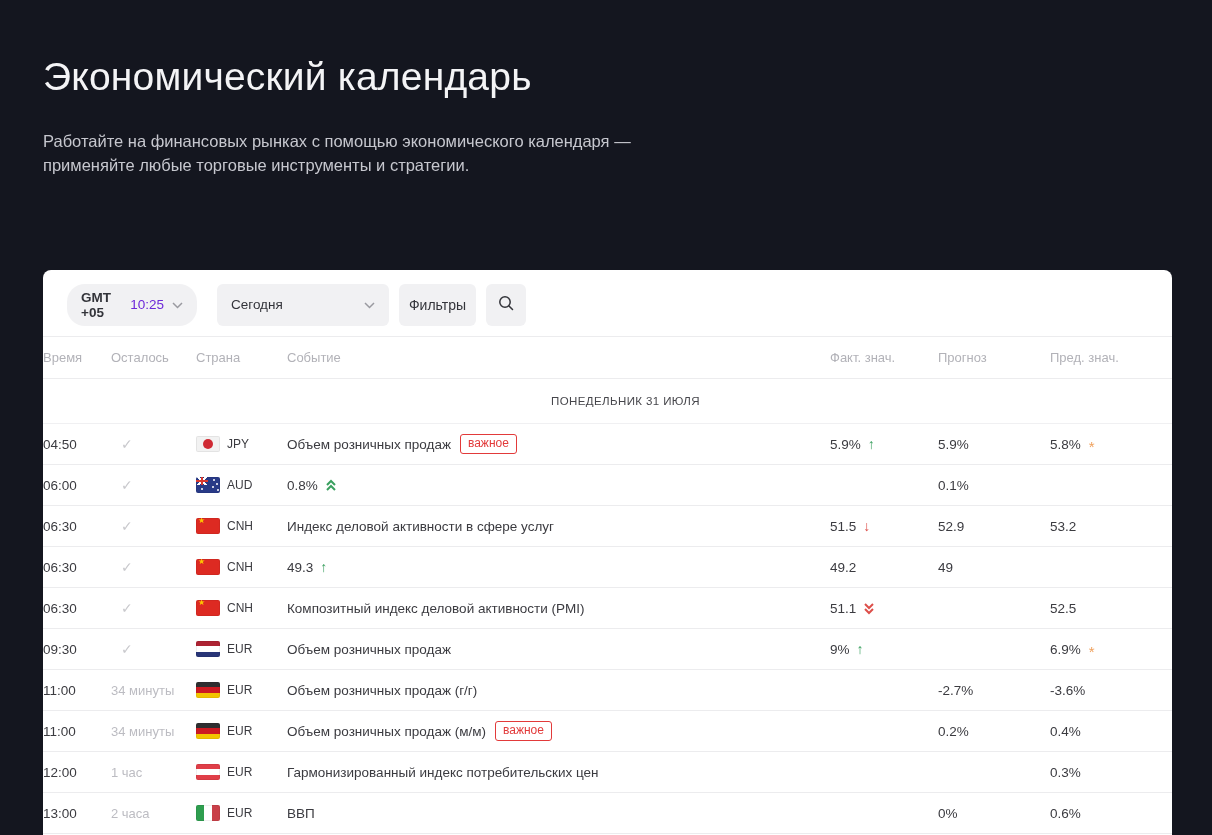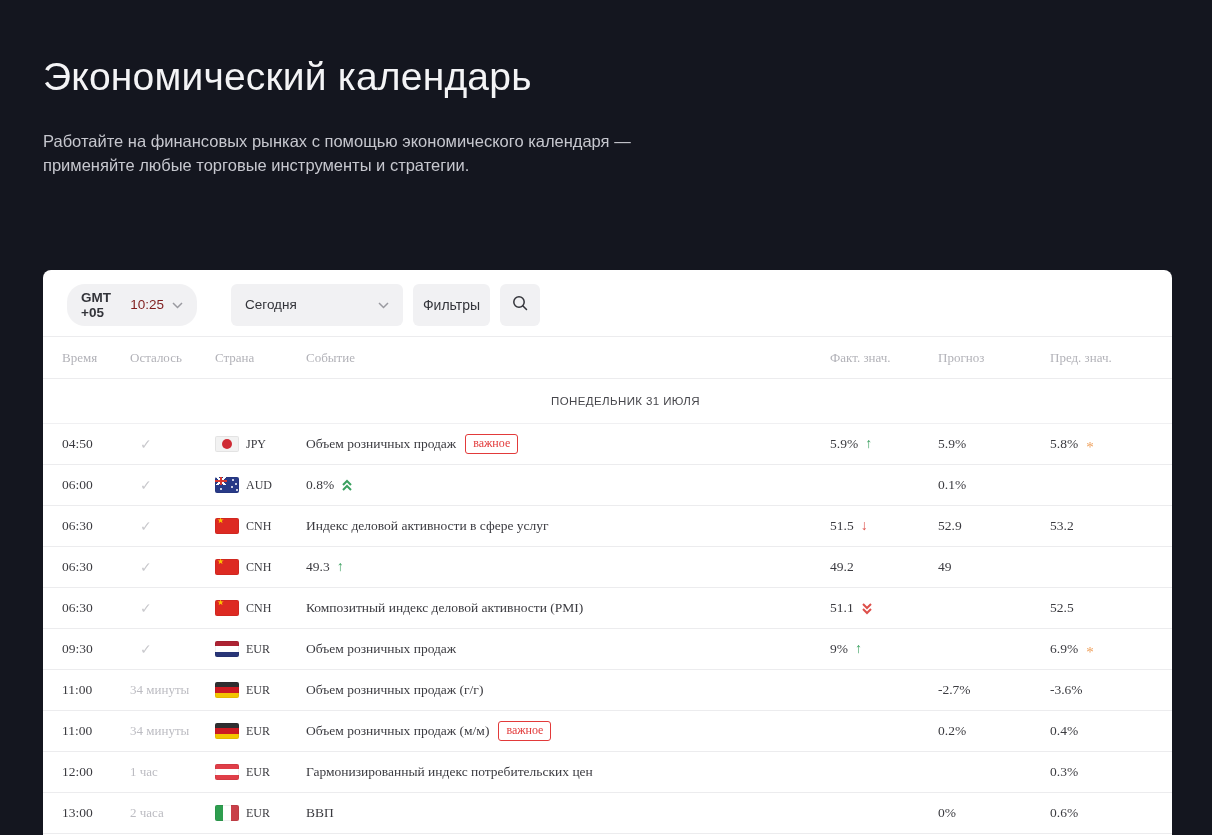--- a/index.html
+++ b/index.html
@@ -22,33 +22,33 @@
     background:#ffffff; border-radius:8px 8px 0 0;
   }
   
   .toolbar { display:flex; align-items:center; padding:13px 24px 10px 24px; height:66px; }
   .tb-btn {
     background:#f1f1f3; border-radius:6px; height:42px;
     display:flex; align-items:center; padding:0 14px;
     font-size:13.5px; color:#33343a; cursor:pointer; user-select:none;
   }
   .tb-dropdown { justify-content:space-between; }
-  .tz-btn { width:130px; margin-right:34px;border-radius:18px; }
+  .tz-btn { width:130px; margin-right:20px;border-radius:18px; }
   .tz-label { font-weight:700; }
-  .tz-time { color:#7f1d1d; margin-left:6px; }
+  .tz-time { color:#6d28d9; margin-left:6px; }
   .period-btn { width:172px; margin-right:10px; }
   .filters-btn { width:77px; justify-content:center; margin-right:10px; font-size:14px; }
   .search-btn { width:40px; justify-content:center; }
   .chev { margin-left:auto; flex:0 0 auto; }
   .tz-btn .chev { margin-left:8px; }
   
   .grid-row {
     display:grid;
     grid-template-columns:68px 85px 91px 1fr 108px 112px 122px;
-    align-items:center; padding-left:19px;font-family:Liberation Serif, serif;
+    align-items:center; 
   }
   .thead { height:43px; border-top:1px solid #ececee; border-bottom:1px solid #ececee; }
   .th { color:#b2b2b8; font-size:13px; font-weight:400; }
   .date-row {
     height:45px; display:flex; align-items:center; justify-content:center;
     color:#46464b; font-size:11.5px; letter-spacing:.4px; border-bottom:1px solid #f0f0f2;padding-left:36px;
   }
   .row { height:41px; border-bottom:1px solid #ececee; cursor:pointer; }
   .cell { font-size:13.5px; color:#3b3b40; display:flex; align-items:center; white-space:nowrap; overflow:hidden; }
   .cell.remaining { color:#bcbcc2; font-size:13px; }

